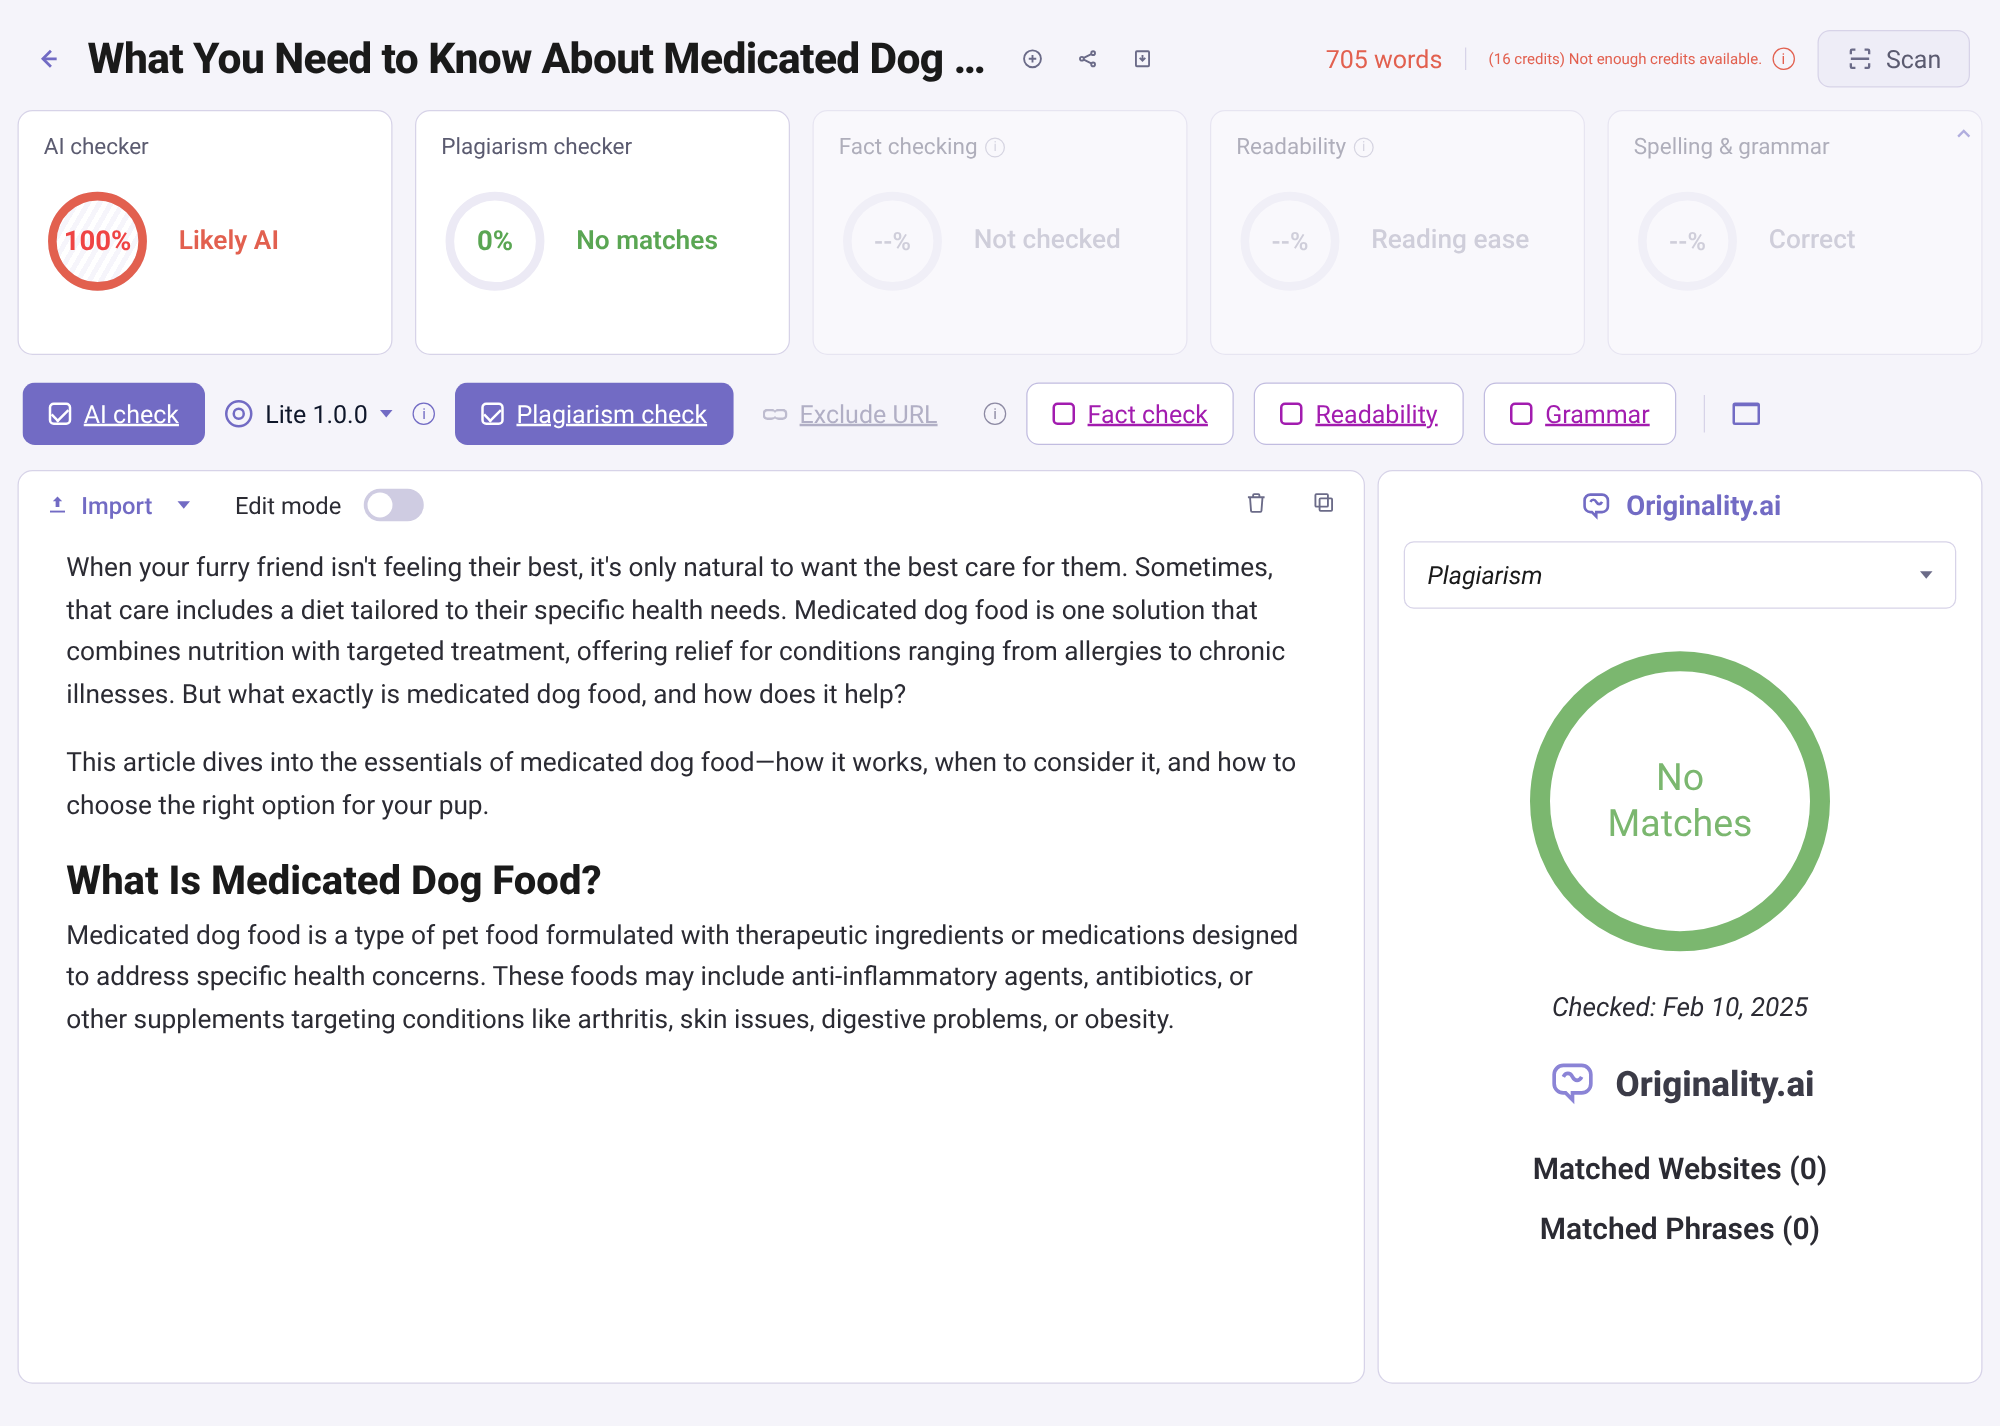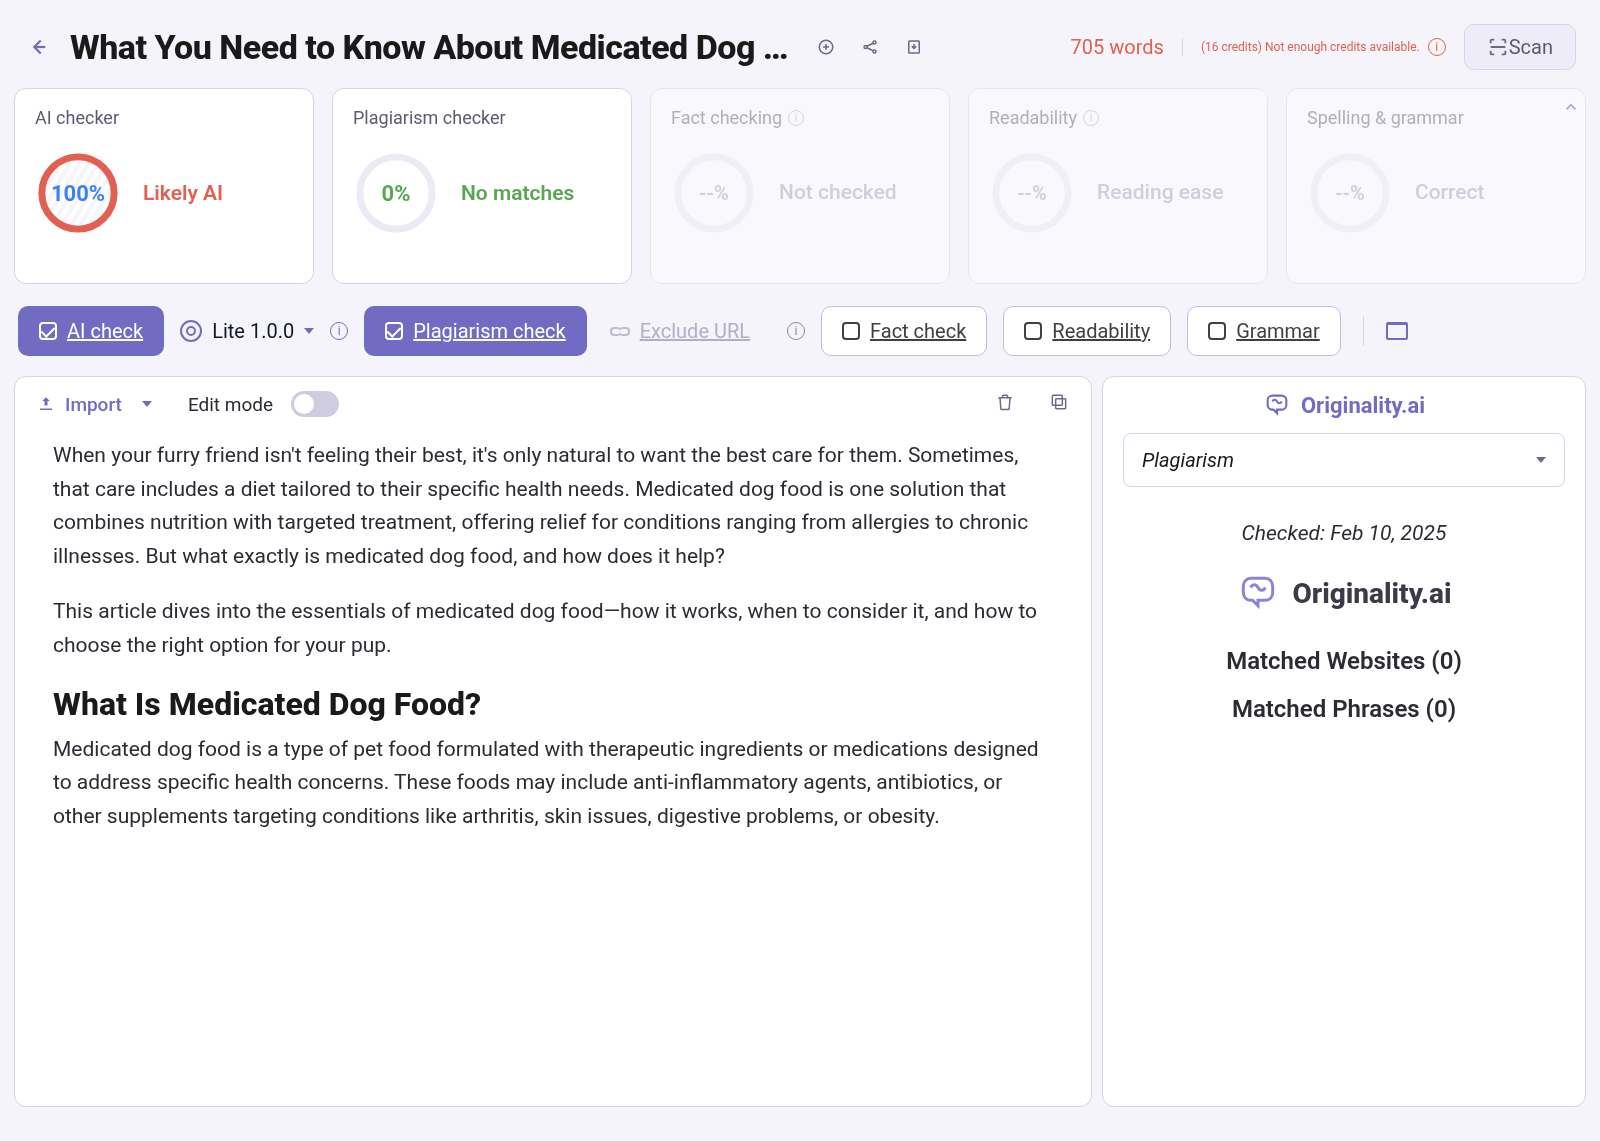--- a/index.html
+++ b/index.html
@@ -39,21 +39,21 @@
   .hdr-icons { display: flex; gap: 24px; margin-left: 8px; align-items:center; }
   .hdr-icon { width: 20px; height: 20px; color: #6b6b88; cursor:pointer; display:flex; align-items:center; justify-content:center; }
 
   .hdr-right { margin-left: auto; display: flex; align-items: center; gap: 18px; }
   .wordcount { color: #e2604f; font-size: 20px; }
   .credits-wrap { display:flex; align-items:center; gap:8px; border-left: 1px solid #d7d3e8; padding-left: 18px;}
   .credits { color: #e2604f; font-size: 12px; }
   .info-ic { width:18px; height:18px; border:1.5px solid #e2604f; border-radius:50%; color:#e2604f; font-size:12px; display:flex; align-items:center; justify-content:center; }
   .scan-btn {
     background: #eeedf7; border:1px solid #d7d3e8; border-radius:10px;
-    padding: 10px 22px; display:flex; align-items:center; 
+    padding: 10px 22px; display:flex; align-items:center; gap:10px;
     color:#5b5b70; font-size:20px; cursor:pointer;
   }
 
   
   .cards {
     display: flex; gap: 18px; padding: 0 14px 14px 14px; position: relative;
   }
   .chevron-collapse {
     position: absolute; right: 16px; top: 6px;
     width: 26px; height: 26px; color:#726bc4; cursor:pointer;
@@ -93,21 +93,21 @@
   .actionbar {
     display:flex; align-items:center; gap:16px; padding: 8px 18px 20px 18px;
   }
   .btn {
     display:flex; align-items:center; gap:10px;
     padding:12px 20px; border-radius:10px; font-size:20px; cursor:pointer;
     border:1px solid transparent;
     text-decoration:underline;
   }
   .btn.primary { background:#726bc4; color:#fff; }
-  .btn.outline { background:#fff; border-color:#c1bce0; color:#404040; }
+  .btn.outline { background:#fff; border-color:#c1bce0; color:#a21caf; }
   .btn.disabled { color:#b1afc5; cursor:default; }
   .check-square { width:18px; height:18px; border:2px solid currentColor; border-radius:4px; position:relative;}
   .check-square.checked::after {
     content:""; position:absolute; left:3px; top:0px; width:6px; height:11px;
     border-right:2.5px solid currentColor; border-bottom:2.5px solid currentColor;
     transform: rotate(45deg);
   }
   .lite-drop { display:flex; align-items:center; gap:10px; color:#0f172a; font-size:20px; cursor:pointer;}
   .target-ic { width:22px; height:22px; border:2px solid #726bc4; border-radius:50%; position:relative;}
   .target-ic::after { content:""; position:absolute; inset:4px; border:2px solid #726bc4; border-radius:50%;}
@@ -243,21 +243,21 @@
   </div>
 
   <div class="card">
     <div class="card-label">AI checker</div>
     <div class="card-body">
       <div class="donut waterbg">
         <svg viewBox="0 0 100 100">
           <circle class="ring-bg" cx="50" cy="50" r="42"></circle>
           <circle class="ring-fg" cx="50" cy="50" r="42" stroke="#e2604f" stroke-dasharray="264 264" stroke-dashoffset="0"></circle>
         </svg>
-        <div class="donut-center" style="color:#3b82f6">100%</div>
+        <div class="donut-center" style="color:#ef4444">100%</div>
       </div>
       <div class="card-status red">Likely AI</div>
     </div>
   </div>
 
   <div class="card">
     <div class="card-label">Plagiarism checker</div>
     <div class="card-body">
       <div class="donut">
         <svg viewBox="0 0 100 100">
@@ -400,20 +400,24 @@
         <path d="M8 9c1-2 3-2 4 0s3 2 4 0"></path>
       </svg>
       <span>Originality.ai</span>
     </div>
 
     <div class="select-row">
       <span>Plagiarism</span>
       <span class="caret-down" style="border-top-color:#6b6b88"></span>
     </div>
 
+    <div class="big-circle">
+      <span style="white-space:pre-line">No
+Matches</span>
+    </div>
 
     <div class="checked-date">Checked: Feb 10, 2025</div>
 
     <div class="brand-big">
       <svg class="brand-ic" viewBox="0 0 24 24" fill="none" stroke="currentColor" stroke-width="1.6">
         <path d="M8 4a4 4 0 00-4 4v4a4 4 0 004 4h1l3 3v-3h4a4 4 0 004-4V8a4 4 0 00-4-4H8z"></path>
         <path d="M8 9c1-2 3-2 4 0s3 2 4 0"></path>
       </svg>
       <span>Originality.ai</span>
     </div>

